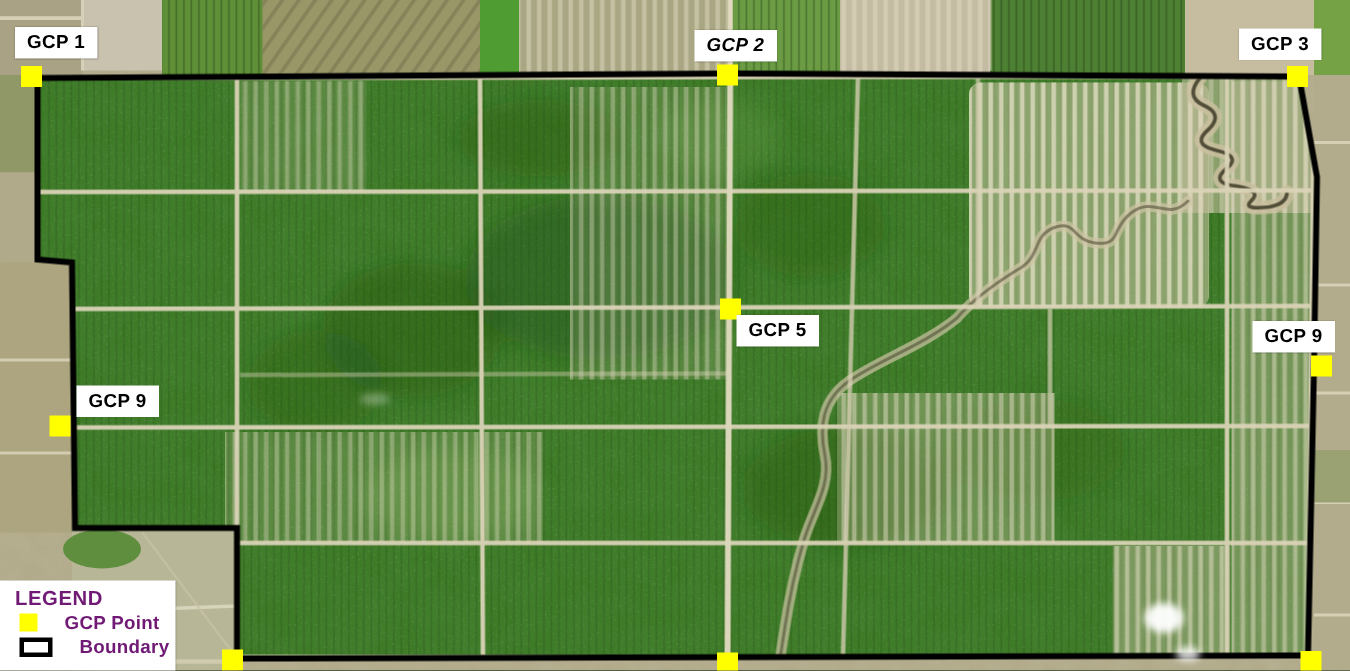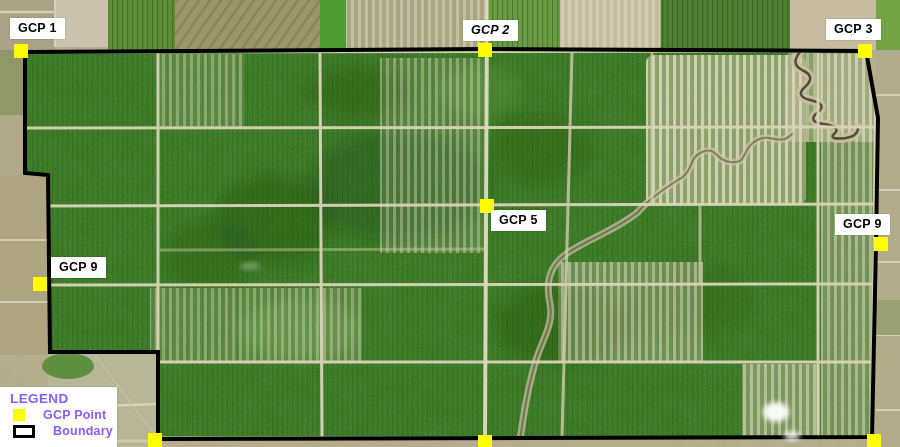--- a/index.html
+++ b/index.html
@@ -9,21 +9,21 @@
   }
   .stage svg{position:absolute;left:0;top:0;display:block;}
   .gcp-label{
     position:absolute;background:#ffffff;color:#000;
     font-weight:bold;font-size:12.5px;line-height:15px;
     padding:3px 8px;white-space:nowrap;letter-spacing:.3px;
     box-shadow:0 0 1px rgba(0,0,0,.4);
   }
   .legend{
     position:absolute;left:0;top:387px;width:117px;height:60px;
-    background:#ffffff;color:#8b5cf6;box-shadow:0 0 1px rgba(0,0,0,.3);
+    background:#ffffff;color:#701a75;box-shadow:0 0 1px rgba(0,0,0,.3);
   }
   .legend-title{font-size:13.5px;font-weight:bold;margin:4px 0 2px 10px;letter-spacing:.4px;}
   .legend-item{display:flex;align-items:center;margin:2px 0 2px 13px;gap:18px;font-size:12.5px;font-weight:bold;letter-spacing:.2px;}
   .swatch-gcp{width:12px;height:12px;background:#ffff00;flex:0 0 auto;}
   .swatch-boundary{width:16px;height:7px;background:#ffffff;border:3px solid #000;flex:0 0 auto;}
 </style>
 </head>
 <body>
 
 <div class="stage">

